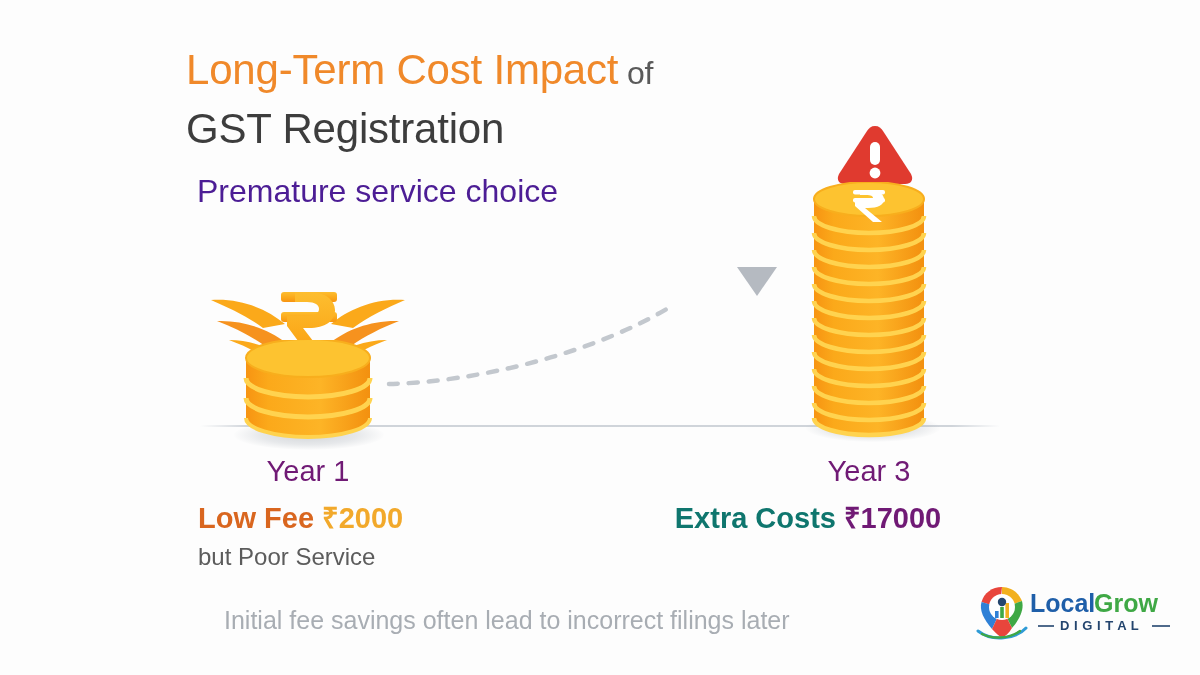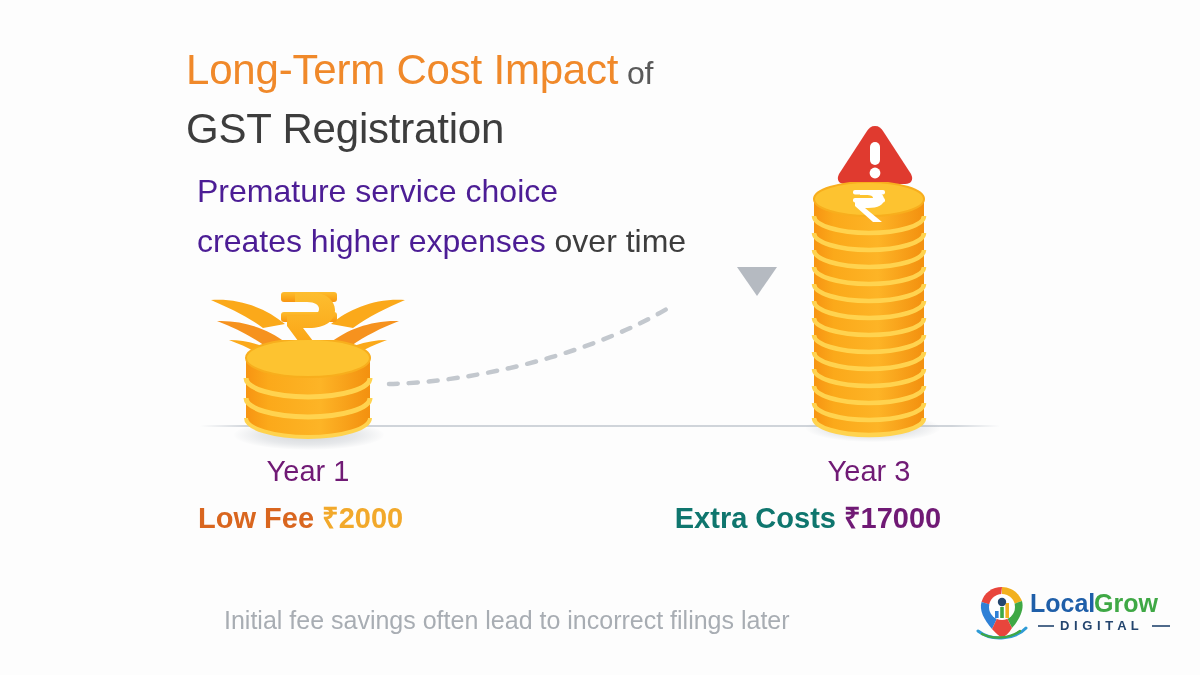--- a/index.html
+++ b/index.html
@@ -151,23 +151,20 @@
 
   <div id="headline">
     <div class="head-line">
       <span class="head-accent">Long-Term Cost Impact</span><span class="head-of"> of</span>
     </div>
     <div class="head-line head-dark">GST Registration</div>
   </div>
 
   <div id="subtitle">
     <div class="sub-line sub-blue">Premature service choice</div>
-    <div class="sub-line">
-      <span class="sub-blue">creates higher expenses</span><span class="sub-gray"> over time</span>
-    </div>
   </div>
 
   <div id="baseline"></div>
 
   <svg id="growth-arrow" width="400" height="135" viewBox="0 0 400 135">
     <path d="M 4 122 C 90 120 210 92 290 42" fill="none" stroke="#C3C8CE" stroke-width="4.5" stroke-linecap="round" stroke-dasharray="9 11"></path>
     <polygon points="352,5 392,5 372,34" fill="#B5BAC1"></polygon>
   </svg>
 
   <div id="left-stack" class="coin-group">
@@ -271,20 +268,21 @@
   </div>
 
   <div id="year1-label" class="year-label">Year 1</div>
   <div id="year3-label" class="year-label">Year 3</div>
 
   <div id="left-cost" class="cost-block">
     <div class="cost-main">
       <span class="amt-orange-dark">Low Fee</span>
       <span class="amt-amber">₹2000</span>
     </div>
+    <div class="cost-sub">but Poor Service</div>
   </div>
 
   <div id="right-cost" class="cost-block">
     <div class="cost-main">
       <span class="amt-red">Extra Costs</span>
       <span class="amt-orange">₹17000</span>
     </div>
   </div>
 
   <div id="footer-note">Initial fee savings often lead to incorrect filings later</div>

